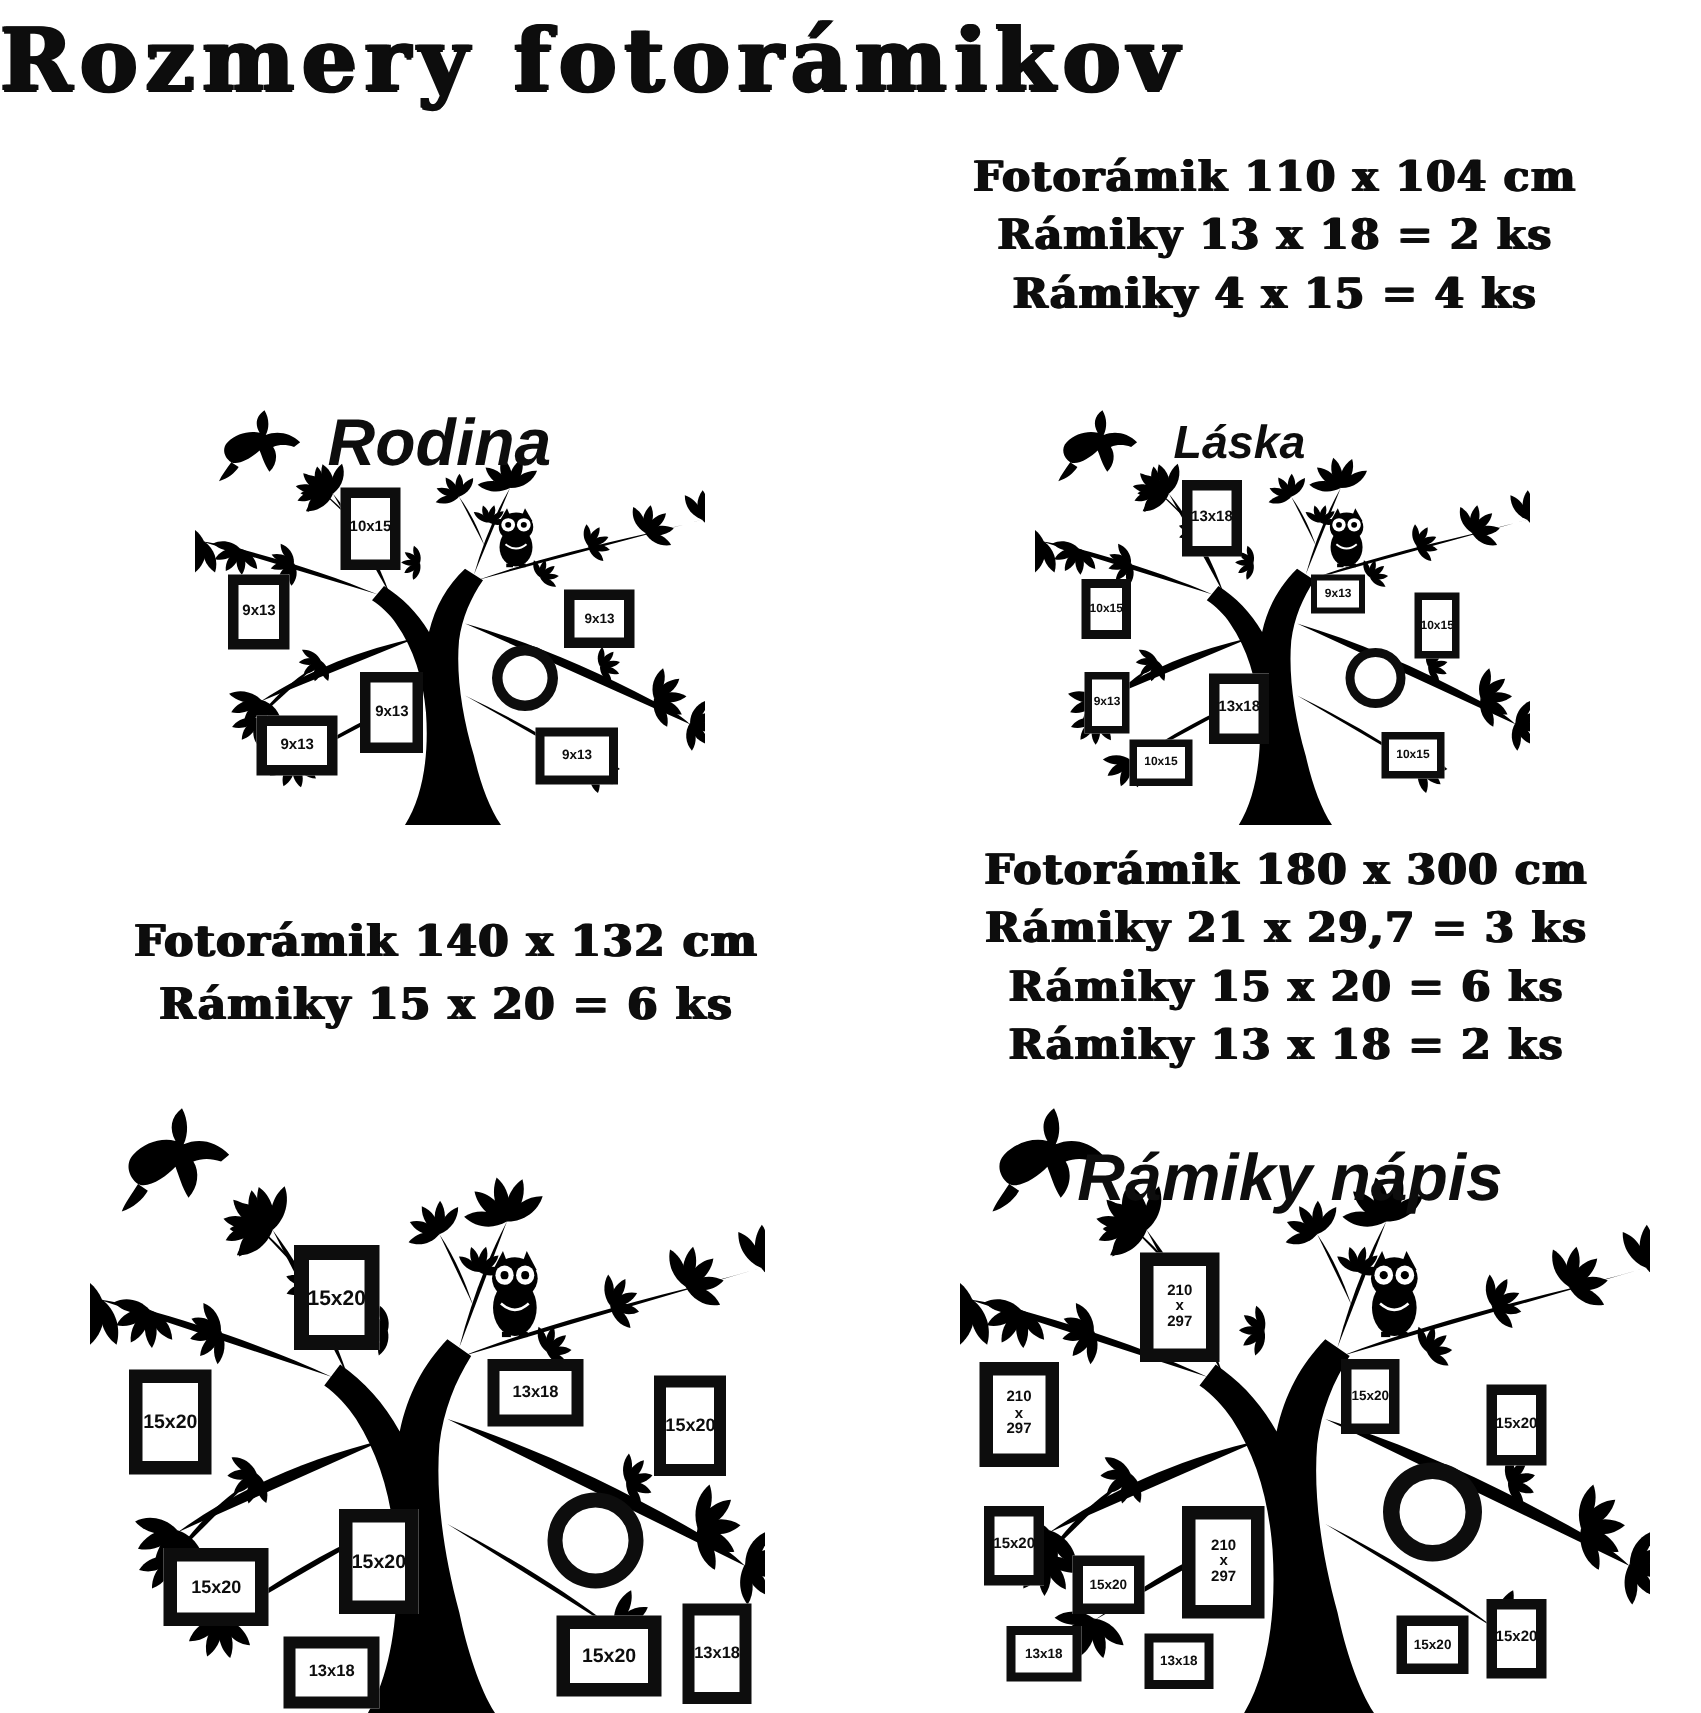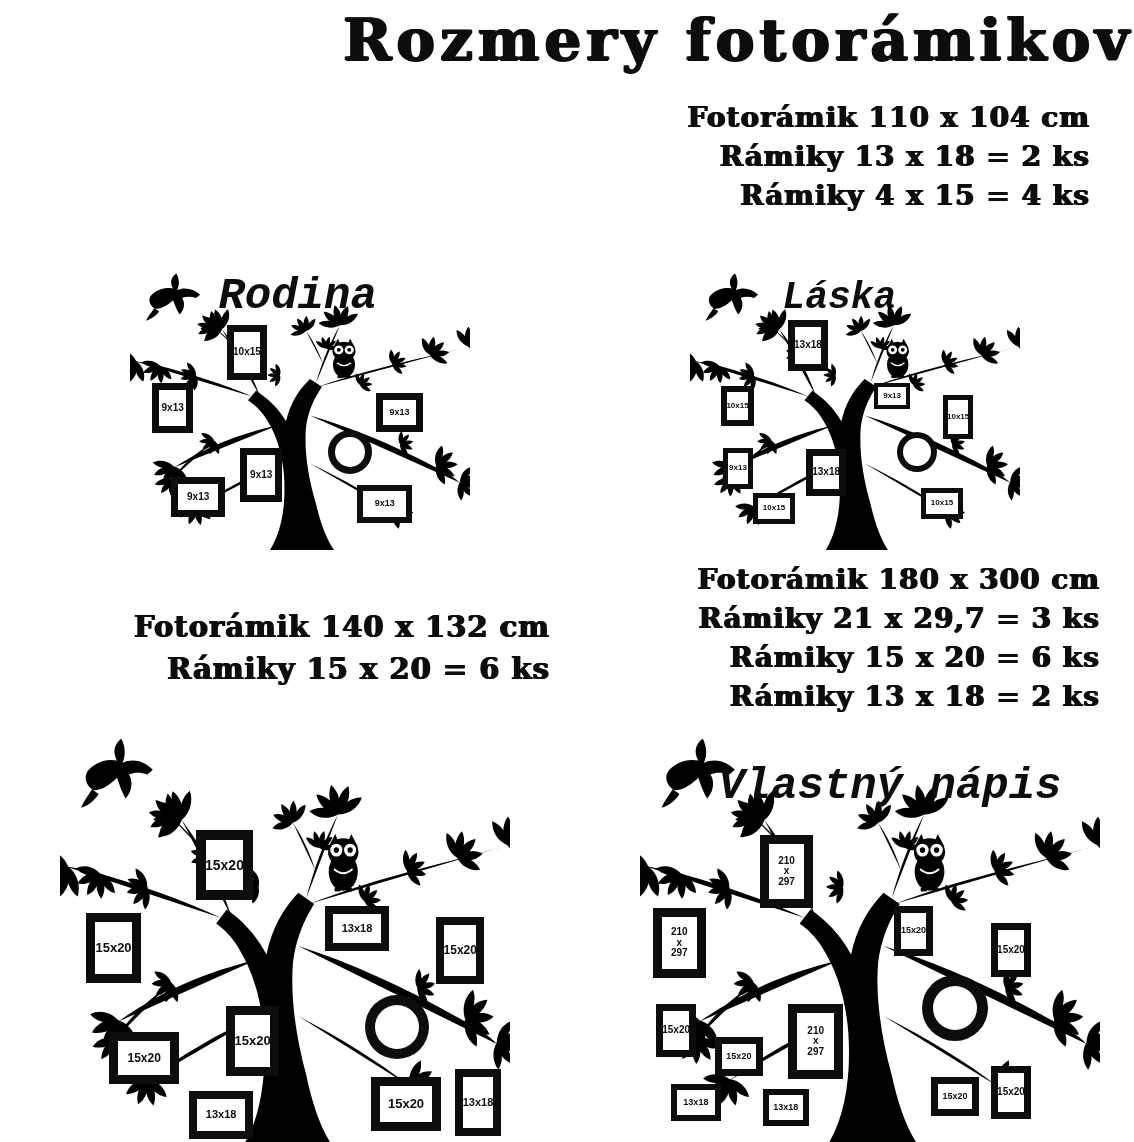--- a/index.html
+++ b/index.html
@@ -1,35 +1,35 @@
 <!DOCTYPE html>
 <html><head>
 <meta charset="utf-8">
 <style>
   html,body{margin:0;padding:0;background:#fff;}
   .canvas{position:relative;width:1134px;height:1142px;background:#ffffff;
           font-family:"Liberation Sans",sans-serif;color:#0d0d0d;overflow:hidden;}
 
-  .title{position:absolute;left:0;top:8px;width:100%;text-align:right;
+  .title{position:absolute;left:0;top:8px;width:100%;text-align:left;
          font-family:"DejaVu Serif",serif;font-weight:bold;font-size:58px;line-height:64px;
          letter-spacing:5px;white-space:nowrap;
          text-shadow:1.2px 0 0 currentColor,-1.2px 0 0 currentColor,0 1px 0 currentColor;}
 
-  .qheader{position:absolute;text-align:right;font-family:"DejaVu Serif",serif;font-weight:bold;
+  .qheader{position:absolute;text-align:center;font-family:"DejaVu Serif",serif;font-weight:bold;
            letter-spacing:1px;
            text-shadow:0.8px 0 0 currentColor,-0.8px 0 0 currentColor;}
   .qheader .hline{white-space:nowrap;}
   .qh-2line{font-size:29px;line-height:40px;}
   .qh-3line{font-size:29px;line-height:42px;}
   .qh-4line{font-size:28px;line-height:39px;}
 
   .tree-area{position:absolute;}
   .tree-svg{position:absolute;left:0;top:0;width:100%;height:100%;}
 
-  .script-label{position:absolute;font-family:Liberation Mono, monospace;font-style:italic;font-weight:bold;
+  .script-label{position:absolute;font-family:Liberation Sans, sans-serif;font-style:italic;font-weight:bold;
                 white-space:nowrap;line-height:1;z-index:3;}
 
   .frame{position:absolute;box-sizing:border-box;background:#ffffff;border-style:solid;border-color:#0d0d0d;
          display:flex;align-items:center;justify-content:center;text-align:center;
          font-weight:bold;line-height:1.05;z-index:2;letter-spacing:0;}
   .circle-frame{position:absolute;box-sizing:border-box;background:#ffffff;border-style:solid;
                 border-color:#0d0d0d;border-radius:50%;z-index:1;}
 </style>
 </head>
 <body>
@@ -135,21 +135,21 @@
 
   <div class="qheader qh-4line" style="left:610px;top:98px;width:480px">
     <div class="hline">Fotorámik 110 x 104 cm</div>
     <div class="hline">Rámiky 13 x 18 = 2 ks</div>
     <div class="hline">Rámiky 4 x 15 = 4 ks</div>
   </div>
   <div class="tree-area" style="left:690px;top:262px;width:330px;height:288px">
     <svg class="tree-svg" viewBox="0 0 340 300" preserveAspectRatio="none">
         <use href="#tree-art"></use>
       </svg>
-    <div class="script-label" style="left:28%;top:6%;font-size:38px">Láska</div>
+    <div class="script-label" style="left:28%;top:6%;font-size:31px">Láska</div>
   <div class="frame" style="left: 29.7%; top: 20.1%; width: 12.1%; height: 17.7%; border-width: 7px; font-size: 10px;">13x18</div>
       <div class="frame" style="left: 9.4%; top: 43.1%; width: 10%; height: 13.9%; border-width: 6px; font-size: 8px;">10x15</div>
       <div class="frame" style="left: 55.8%; top: 42%; width: 10.9%; height: 9%; border-width: 4px; font-size: 8px;">9x13</div>
       <div class="frame" style="left: 76.7%; top: 46.2%; width: 9.1%; height: 15.3%; border-width: 5px; font-size: 8px;">10x15</div>
       <div class="frame" style="left: 10%; top: 64.6%; width: 9.1%; height: 14.2%; border-width: 5px; font-size: 8px;">9x13</div>
       <div class="frame" style="left: 35.2%; top: 64.9%; width: 12.1%; height: 16.3%; border-width: 7px; font-size: 10px;">13x18</div>
       <div class="frame" style="left: 19.1%; top: 80.2%; width: 12.7%; height: 10.8%; border-width: 5px; font-size: 8px;">10x15</div>
       <div class="frame" style="left: 70%; top: 78.5%; width: 12.7%; height: 10.8%; border-width: 5px; font-size: 8px;">10x15</div>
       <div class="circle-frame" style="left: 62.7%; top: 59%; width: 12.1%; height: 13.9%; border-width: 6px;"></div>
     </div>
@@ -177,21 +177,21 @@
   <div class="qheader qh-4line" style="left:615px;top:560px;width:485px">
     <div class="hline">Fotorámik 180 x 300 cm</div>
     <div class="hline">Rámiky 21 x 29,7 = 3 ks</div>
     <div class="hline">Rámiky 15 x 20 = 6 ks</div>
     <div class="hline">Rámiky 13 x 18 = 2 ks</div>
   </div>
   <div class="tree-area" style="left:640px;top:722px;width:460px;height:420px">
     <svg class="tree-svg" viewBox="0 0 340 300" preserveAspectRatio="none">
         <use href="#tree-art"></use>
       </svg>
-    <div class="script-label" style="left:17%;top:10%;font-size:44px">Vlastný nápis</div>
+    <div class="script-label" style="left:17%;top:10%;font-size:44px">Rámiky nápis</div>
   <div class="frame" style="left: 26.1%; top: 26.9%; width: 11.5%; height: 17.4%; border-width: 9px; font-size: 10px;">210<br>x<br>297</div>
       <div class="frame" style="left: 2.8%; top: 44.3%; width: 11.5%; height: 16.7%; border-width: 9px; font-size: 10px;">210<br>x<br>297</div>
       <div class="frame" style="left: 55.2%; top: 43.8%; width: 8.5%; height: 11.9%; border-width: 7px; font-size: 9px;">15x20</div>
       <div class="frame" style="left: 76.3%; top: 47.9%; width: 8.7%; height: 12.9%; border-width: 7px; font-size: 10px;">15x20</div>
       <div class="frame" style="left: 3.5%; top: 67.1%; width: 8.7%; height: 12.6%; border-width: 7px; font-size: 10px;">15x20</div>
       <div class="frame" style="left: 16.3%; top: 75%; width: 10.4%; height: 9.3%; border-width: 7px; font-size: 9px;">15x20</div>
       <div class="frame" style="left: 32.2%; top: 67.1%; width: 12%; height: 17.9%; border-width: 9px; font-size: 10px;">210<br>x<br>297</div>
       <div class="frame" style="left: 6.7%; top: 86.2%; width: 10.9%; height: 8.8%; border-width: 6px; font-size: 9px;">13x18</div>
       <div class="frame" style="left: 26.7%; top: 87.4%; width: 10%; height: 8.8%; border-width: 6px; font-size: 9px;">13x18</div>
       <div class="frame" style="left: 63.3%; top: 84.5%; width: 10.4%; height: 9.3%; border-width: 7px; font-size: 9px;">15x20</div>

